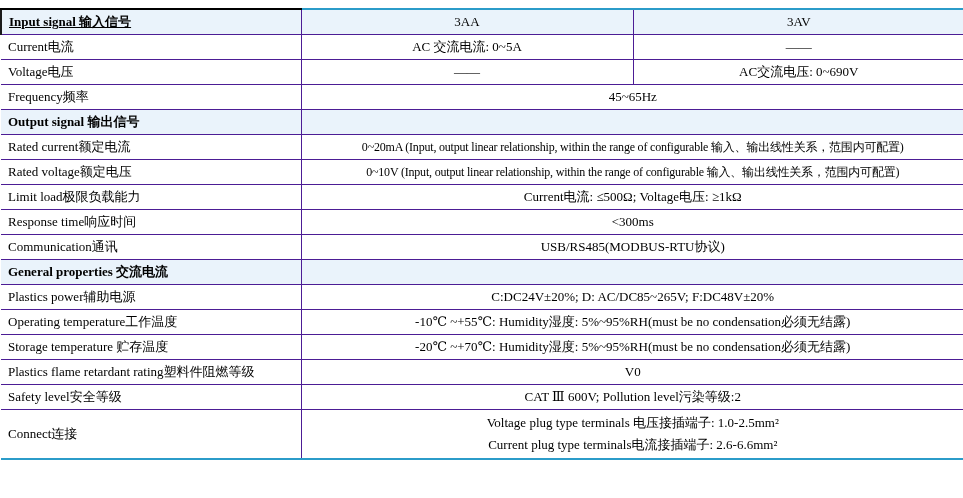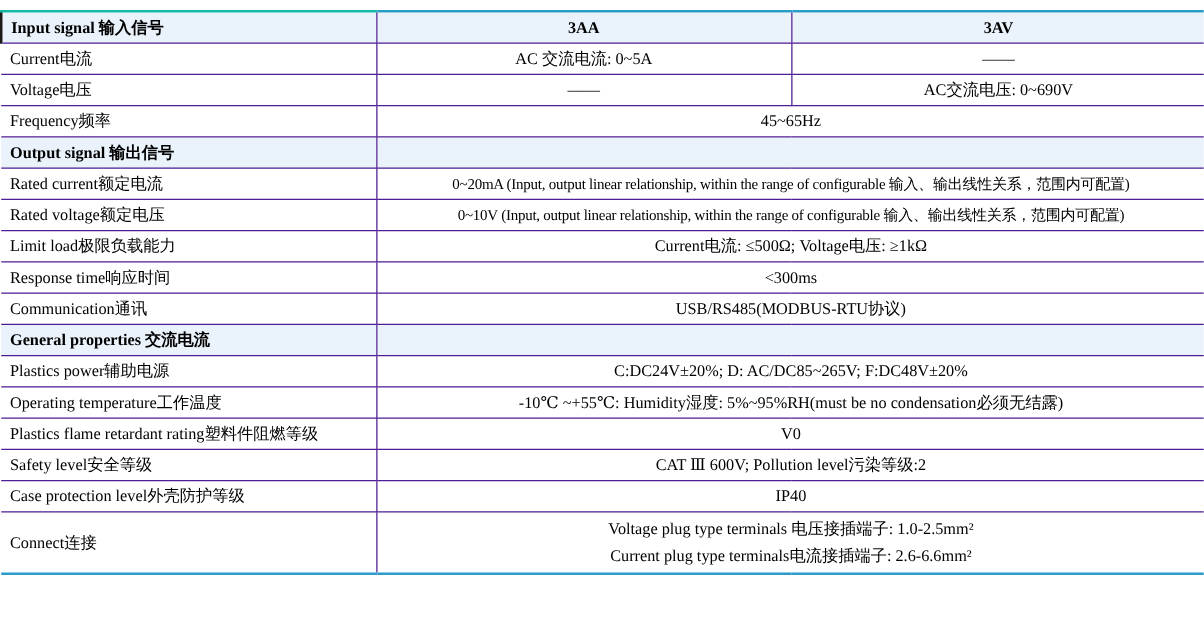--- a/index.html
+++ b/index.html
@@ -30,27 +30,28 @@
   }
   .spec-table td.val {
     text-align: center;
   }
   
   .spec-table td:first-child { border-left: none; }
   .spec-table td:last-child  { border-right: none; }
   
   .spec-table tr.r-first td { border-top: 2px solid #2b9cc9; }
   .spec-table tr.r-first td.lbl {
-    border-top: 2px solid #14b8a6;
+    border-top: 2px solid #000000;
     border-left: 2px solid #1b1b1b;
+    text-decoration: underline;
   }
   
   .spec-table tr.r-last td { border-bottom: 2px solid #2b9cc9; }
   
-  .spec-table tr.r-sec td { background: #eaf3fb; font-weight: bold; }
+  .spec-table tr.r-sec td { background: #eaf3fb; }
   .spec-table tr.r-sec td.lbl { font-weight: bold; }
   
   .spec-table td.tight { font-size: 12px; letter-spacing: -0.2px; margin-top: 16px; }
   
   .spec-table tr.r-last td { height: 48px; }
   .spec-table tr.r-last td.val div { line-height: 22px; }
 </style>
 </head>
 <body>
 
@@ -110,30 +111,30 @@
     </tr>
     <tr>
       <td class="lbl">Plastics power辅助电源</td>
       <td class="val" colspan="2">C:DC24V±20%; D: AC/DC85~265V; F:DC48V±20%</td>
     </tr>
     <tr>
       <td class="lbl">Operating temperature工作温度</td>
       <td class="val" colspan="2">-10℃ ~+55℃: Humidity湿度: 5%~95%RH(must be no condensation必须无结露)</td>
     </tr>
     <tr>
+      <td class="lbl">Storage temperature 贮存温度</td>
+      <td class="val" colspan="2">-20℃ ~+70℃: Humidity湿度: 5%~95%RH(must be no condensation必须无结露)</td>
+    </tr>
+    <tr>
       <td class="lbl">Plastics flame retardant rating塑料件阻燃等级</td>
       <td class="val" colspan="2">V0</td>
     </tr>
     <tr>
       <td class="lbl">Safety level安全等级</td>
       <td class="val" colspan="2">CAT Ⅲ 600V; Pollution level污染等级:2</td>
-    </tr>
-    <tr>
-      <td class="lbl">Case protection level外壳防护等级</td>
-      <td class="val" colspan="2">IP40</td>
     </tr>
     <tr class="r-last">
       <td class="lbl">Connect连接</td>
       <td class="val" colspan="2">
         <div>Voltage plug type terminals 电压接插端子: 1.0-2.5mm²</div>
         <div>Current plug type terminals电流接插端子: 2.6-6.6mm²</div>
       </td>
     </tr>
   </tbody>
 </table>

